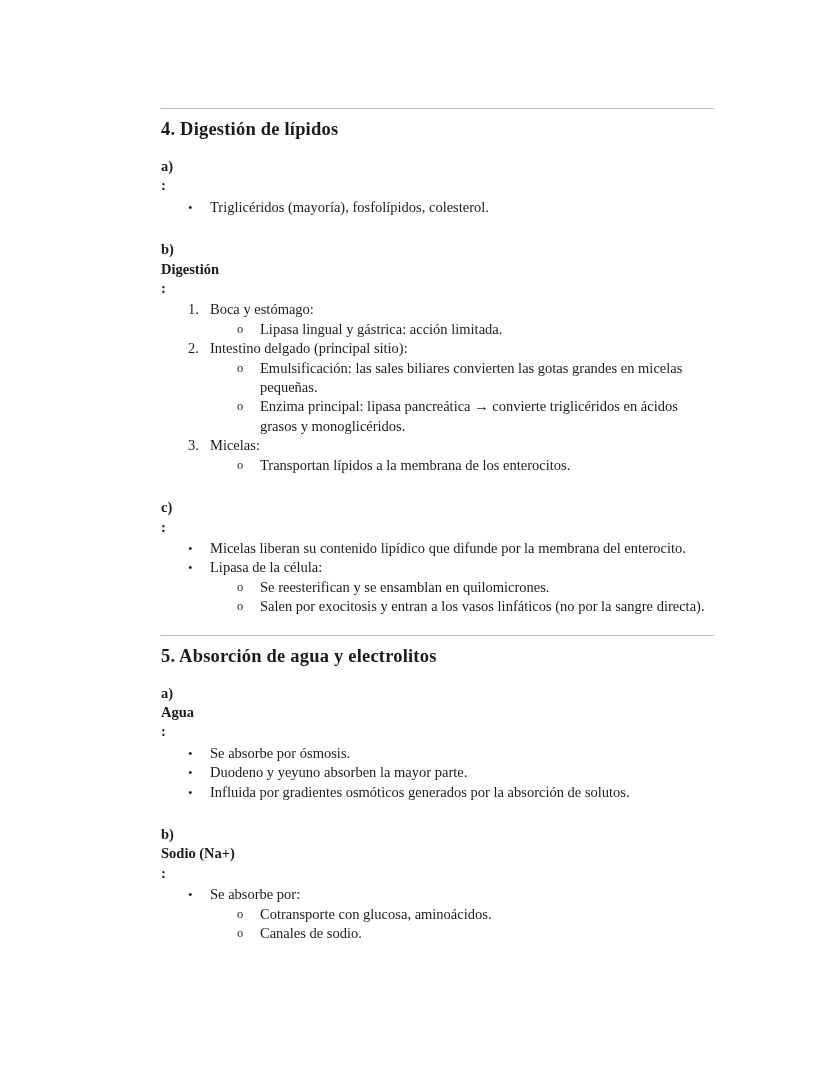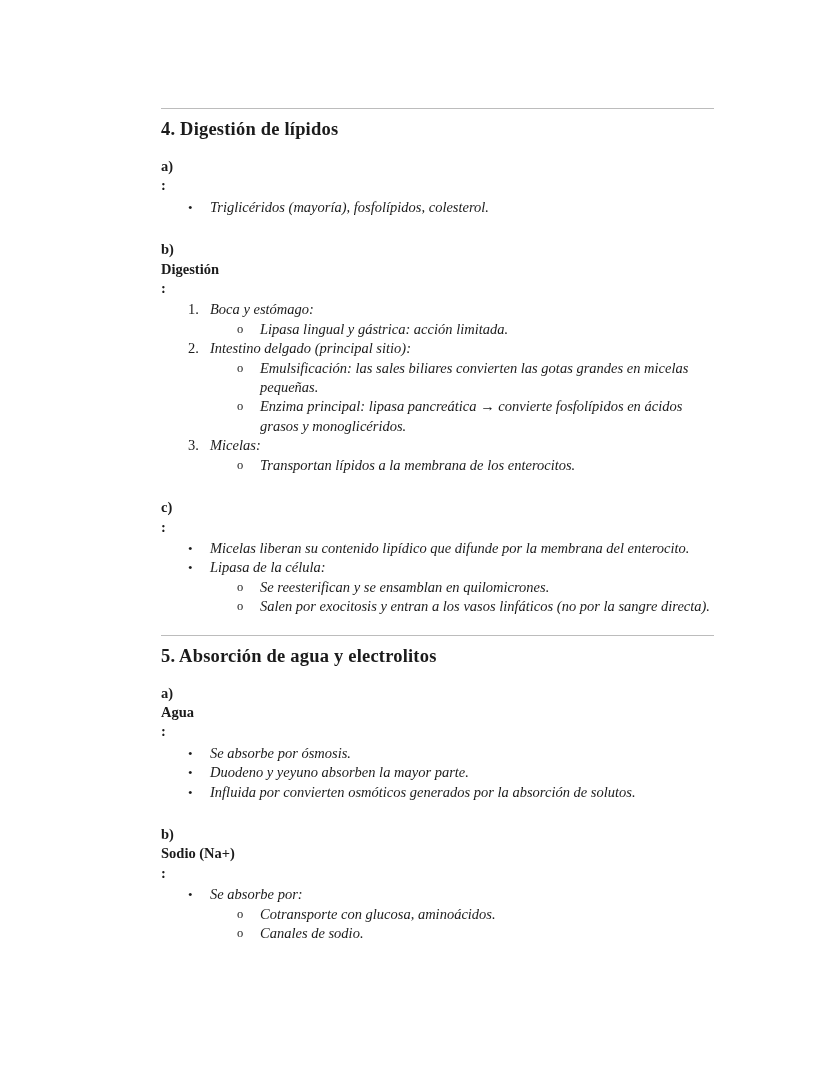--- a/index.html
+++ b/index.html
@@ -37,21 +37,21 @@
     line-height:19.4px;
   }
   .list { margin-top:2px; }
   .li {
     display:flex;
     align-items:flex-start;
     font-size:14.5px;
     line-height:19.4px;
   }
   .li .mk { flex:0 0 auto; }
-  .li .txt { flex:1 1 auto;font-style:italic; }
+  .li .txt { flex:1 1 auto; }
   .l1 { padding-left:27px; }
   .l1 .mk { width:22px; }
   .l2 { padding-left:76px; }
   .l2 .mk { width:23px; }
   .mk.disc { font-size:13px; }
   .mk.circ { font-size:12.5px; }
 </style>
 </head>
 <body>
 
@@ -94,21 +94,21 @@
         <div class="li l1">
           <span class="mk num">2.</span>
           <span class="txt">Intestino delgado (principal sitio):</span>
         </div>
         <div class="li l2">
           <span class="mk circ">o</span>
           <span class="txt">Emulsificación: las sales biliares convierten las gotas grandes en micelas pequeñas.</span>
         </div>
         <div class="li l2">
           <span class="mk circ">o</span>
-          <span class="txt">Enzima principal: lipasa pancreática → convierte fosfolípidos en ácidos grasos y monoglicéridos.</span>
+          <span class="txt">Enzima principal: lipasa pancreática → convierte triglicéridos en ácidos grasos y monoglicéridos.</span>
         </div>
 
         <div class="li l1">
           <span class="mk num">3.</span>
           <span class="txt">Micelas:</span>
         </div>
         <div class="li l2">
           <span class="mk circ">o</span>
           <span class="txt">Transportan lípidos a la membrana de los enterocitos.</span>
         </div>
@@ -157,21 +157,21 @@
         <div class="li l1">
           <span class="mk disc">•</span>
           <span class="txt">Se absorbe por ósmosis.</span>
         </div>
         <div class="li l1">
           <span class="mk disc">•</span>
           <span class="txt">Duodeno y yeyuno absorben la mayor parte.</span>
         </div>
         <div class="li l1">
           <span class="mk disc">•</span>
-          <span class="txt">Influida por convierten osmóticos generados por la absorción de solutos.</span>
+          <span class="txt">Influida por gradientes osmóticos generados por la absorción de solutos.</span>
         </div>
       </div>
     </div>
 
     <div class="subsection">
       <div class="sublabel">
         <div>b)</div>
         <div>Sodio (Na+)</div>
         <div>:</div>
       </div>

